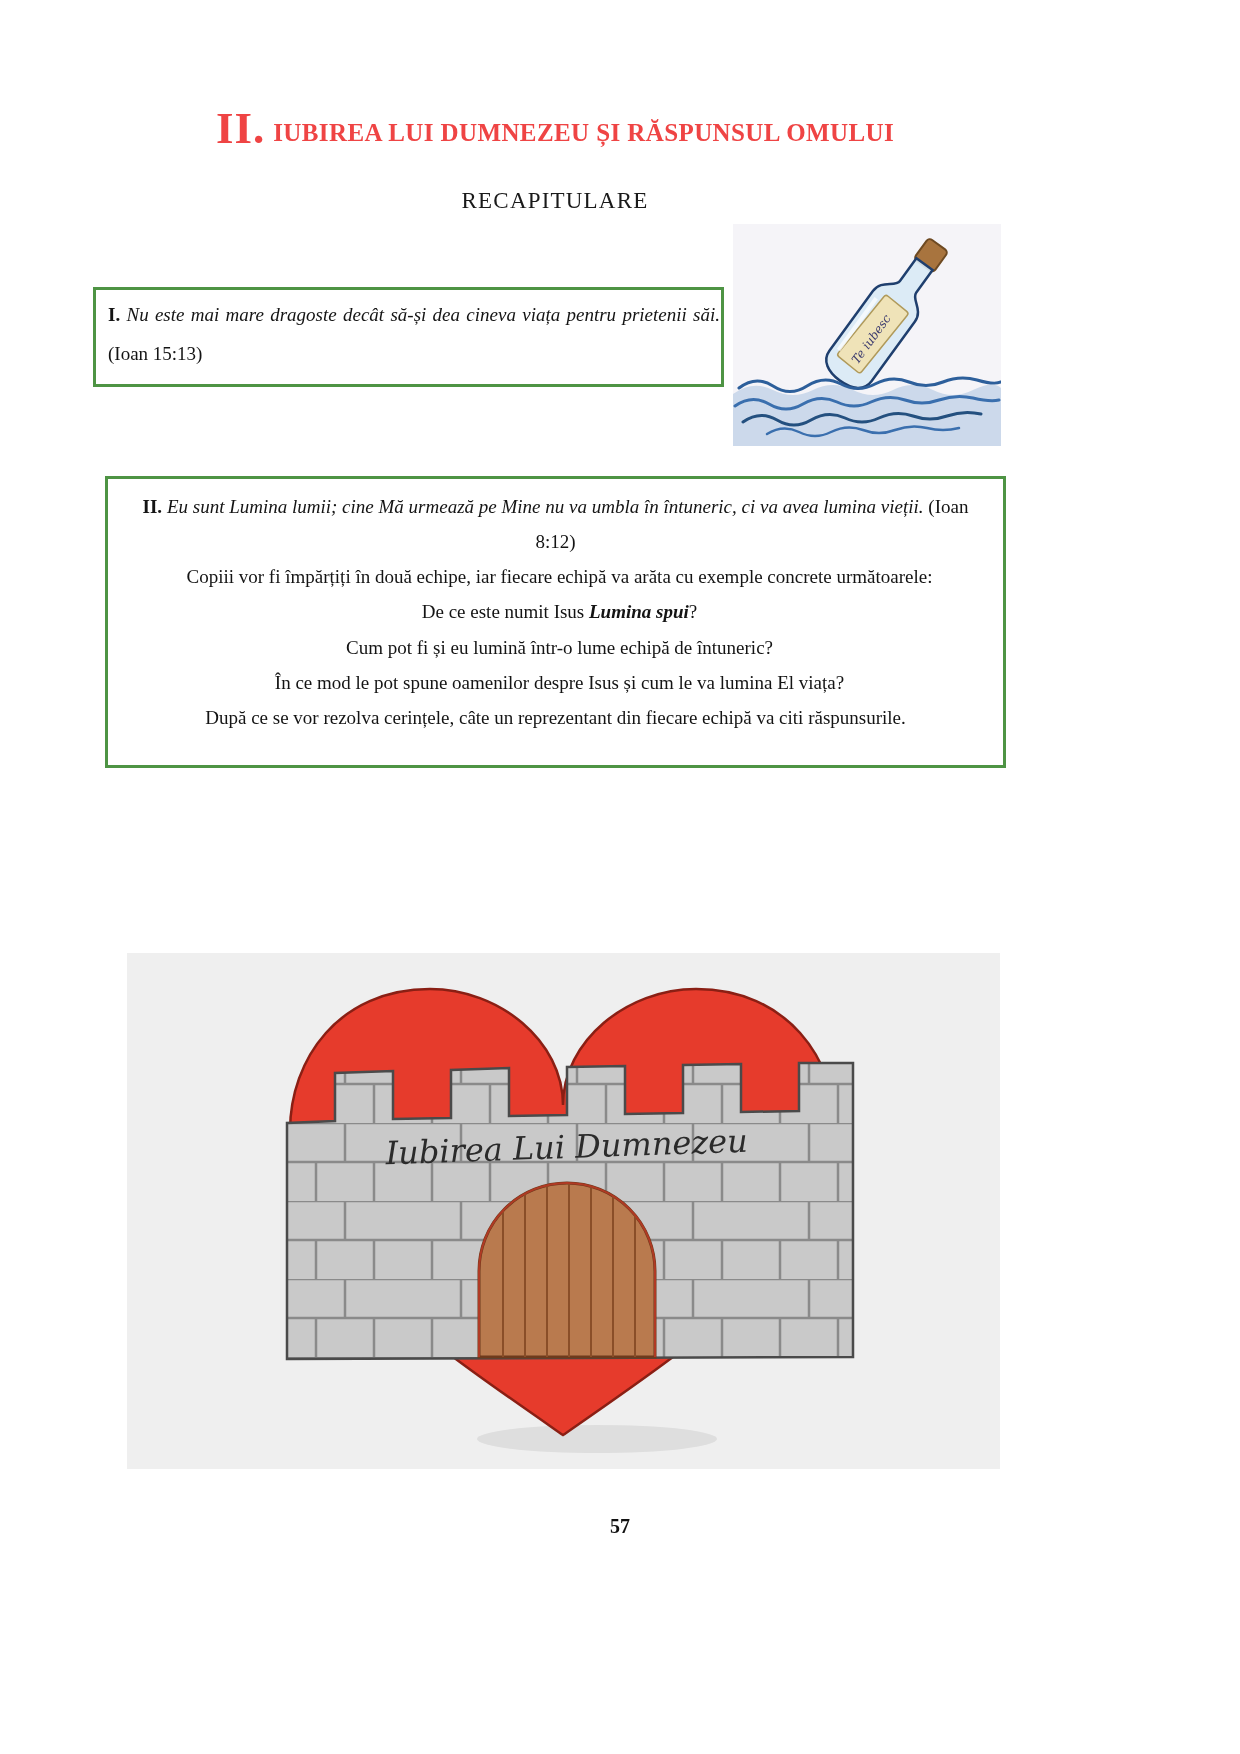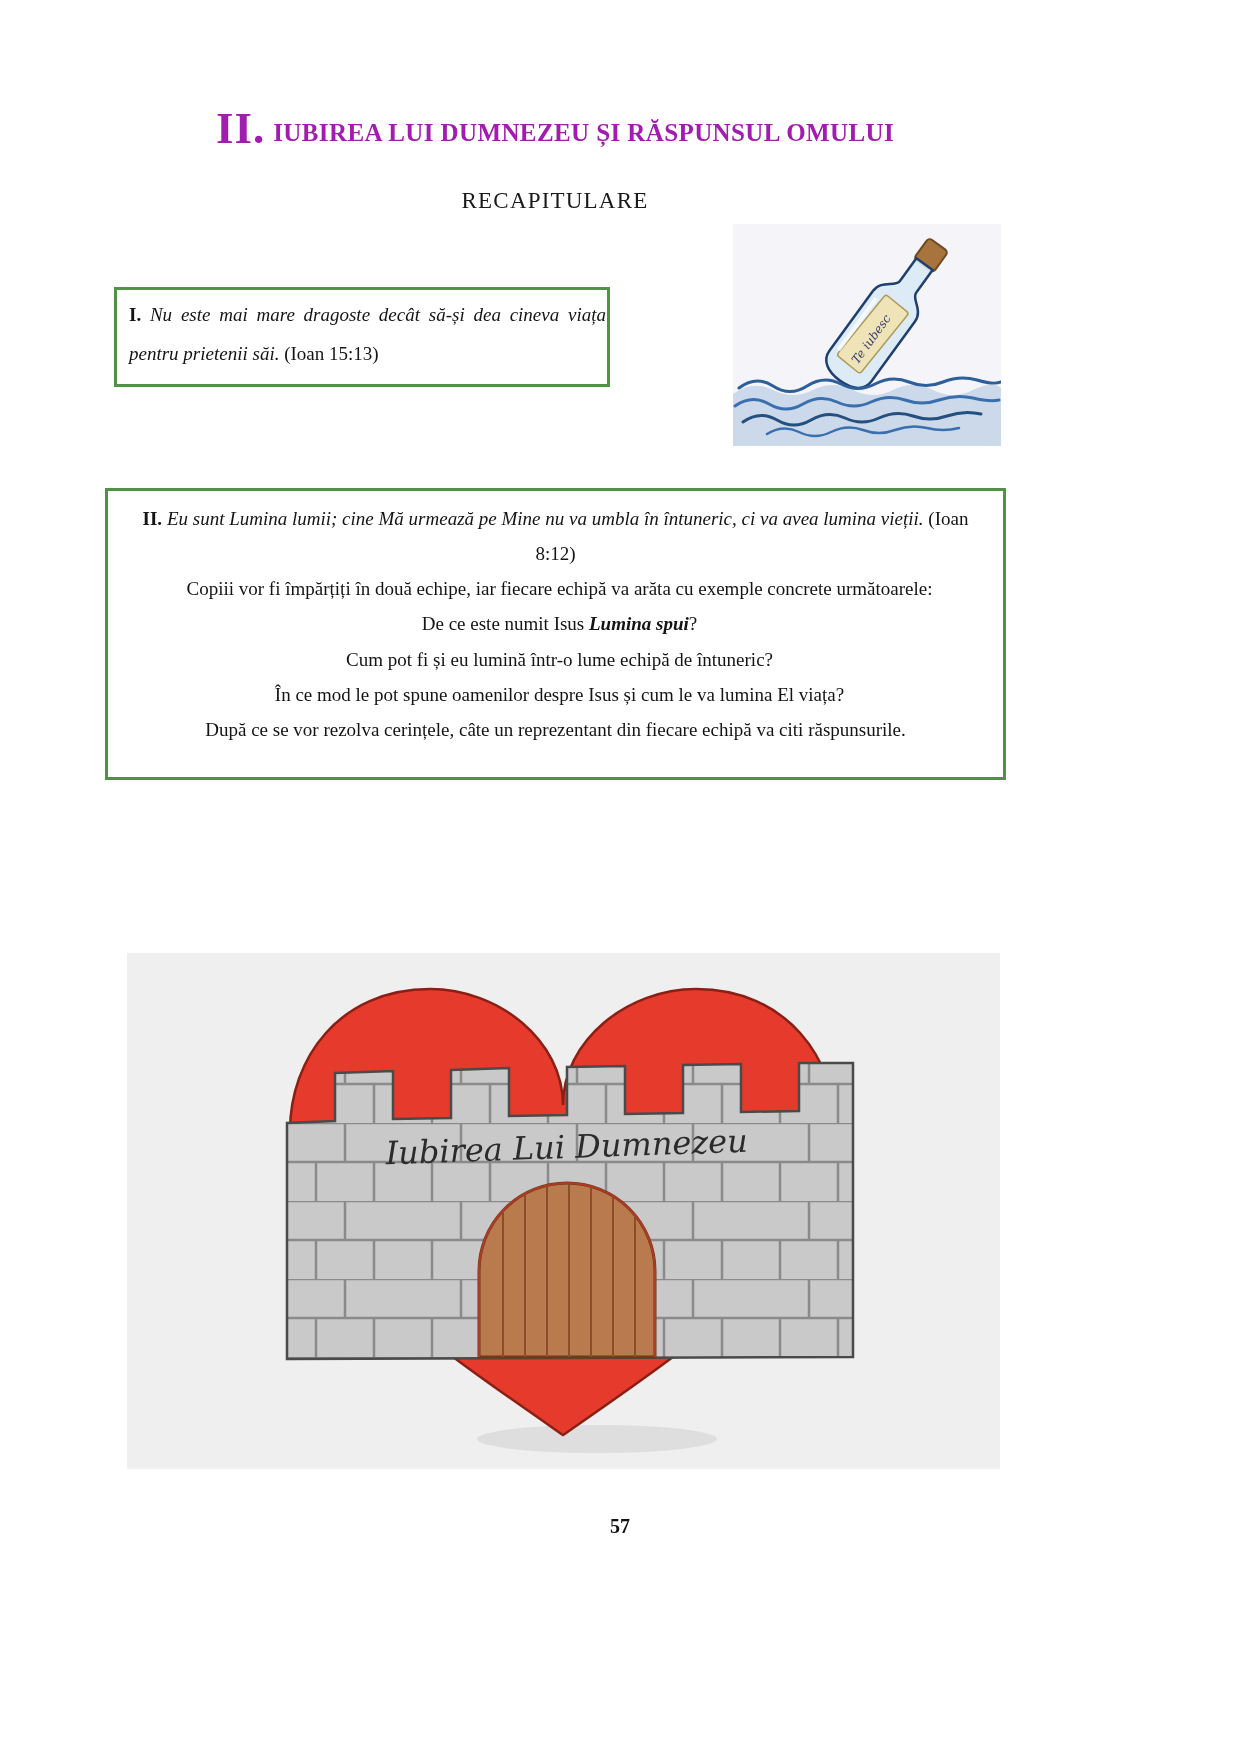--- a/index.html
+++ b/index.html
@@ -10,45 +10,45 @@
     color:#141414;
     position:relative;
     overflow:hidden;
   }
 
   
   .title-block {
     position:absolute; left:65px; top:104px; width:980px;
     text-align:center;
   }
-  .page-title { margin:0; color:#a21caf; font-weight:bold; line-height:1.1; }
+  .page-title { margin:0; color:#ef4444; font-weight:bold; line-height:1.1; }
   .title-num  { font-size:45px; vertical-align:-2px; letter-spacing:1px; }
   .title-text { font-size:25px; letter-spacing:0.4px; }
   .subtitle {
     margin:34px 0 0 0; font-size:23px; font-weight:normal;
     letter-spacing:1.2px; color:#1a1a1a;
   }
 
   
   .exercise-box {
     position:absolute;
     border:3px solid #4e9444;
     box-sizing:border-box;
     background:#ffffff;
     font-size:19px;
   }
   .exercise-box p { margin:0;text-align:center; }
   .box1 {
-    left:114px; top:287px; width:496px;
+    left:93px; top:287px; width:631px;
     padding:6px 1px 10px 12px;
     line-height:2.05;
   }
   .box1 p { text-align:justify; }
   .box2 {
-    left:105px; top:488px; width:901px;
+    left:105px; top:476px; width:901px;
     padding:10px 14px 30px 14px;
     line-height:1.85;
   }
   .verse-para { text-align:justify; }
   .q-line { padding-left:8px; }
   .task3 { margin-top:36px !important; text-align:justify; }
   .lbl { font-weight:bold; font-style:normal; }
   .it  { font-style:italic; }
   .bit { font-style:italic; font-weight:bold; }
 

